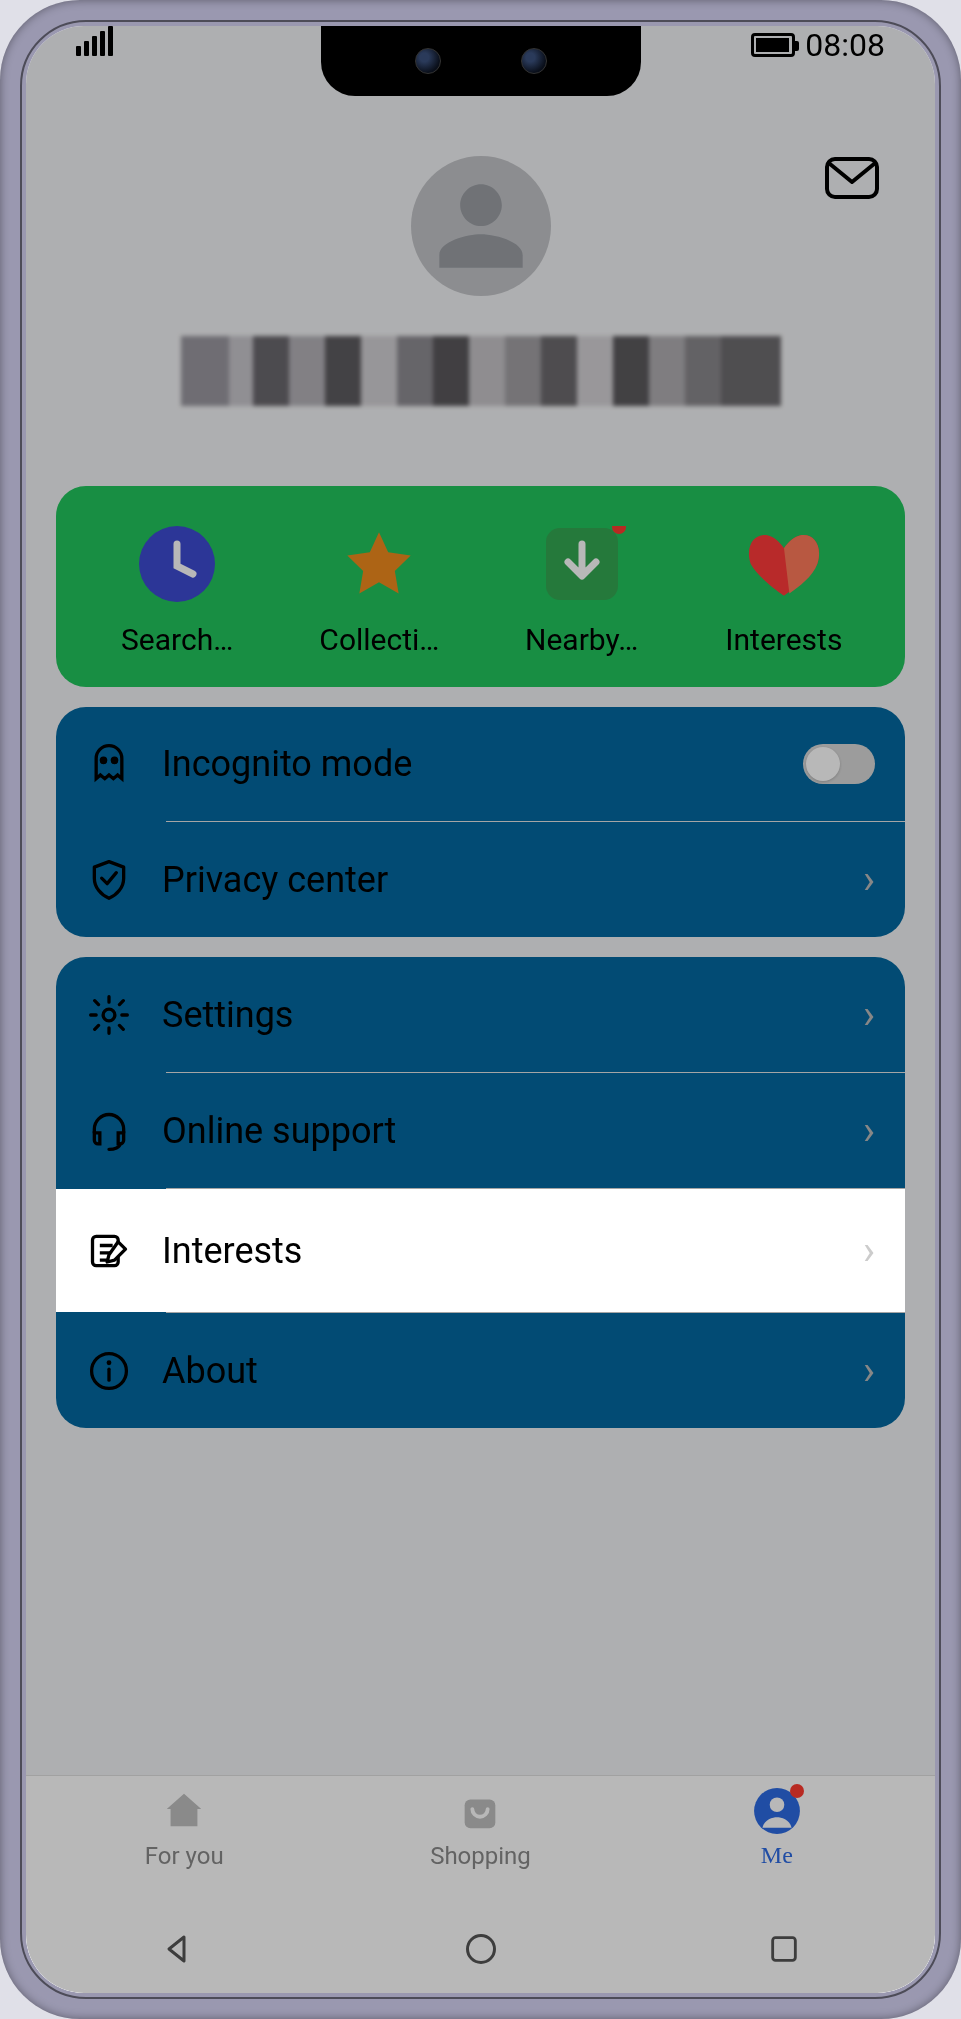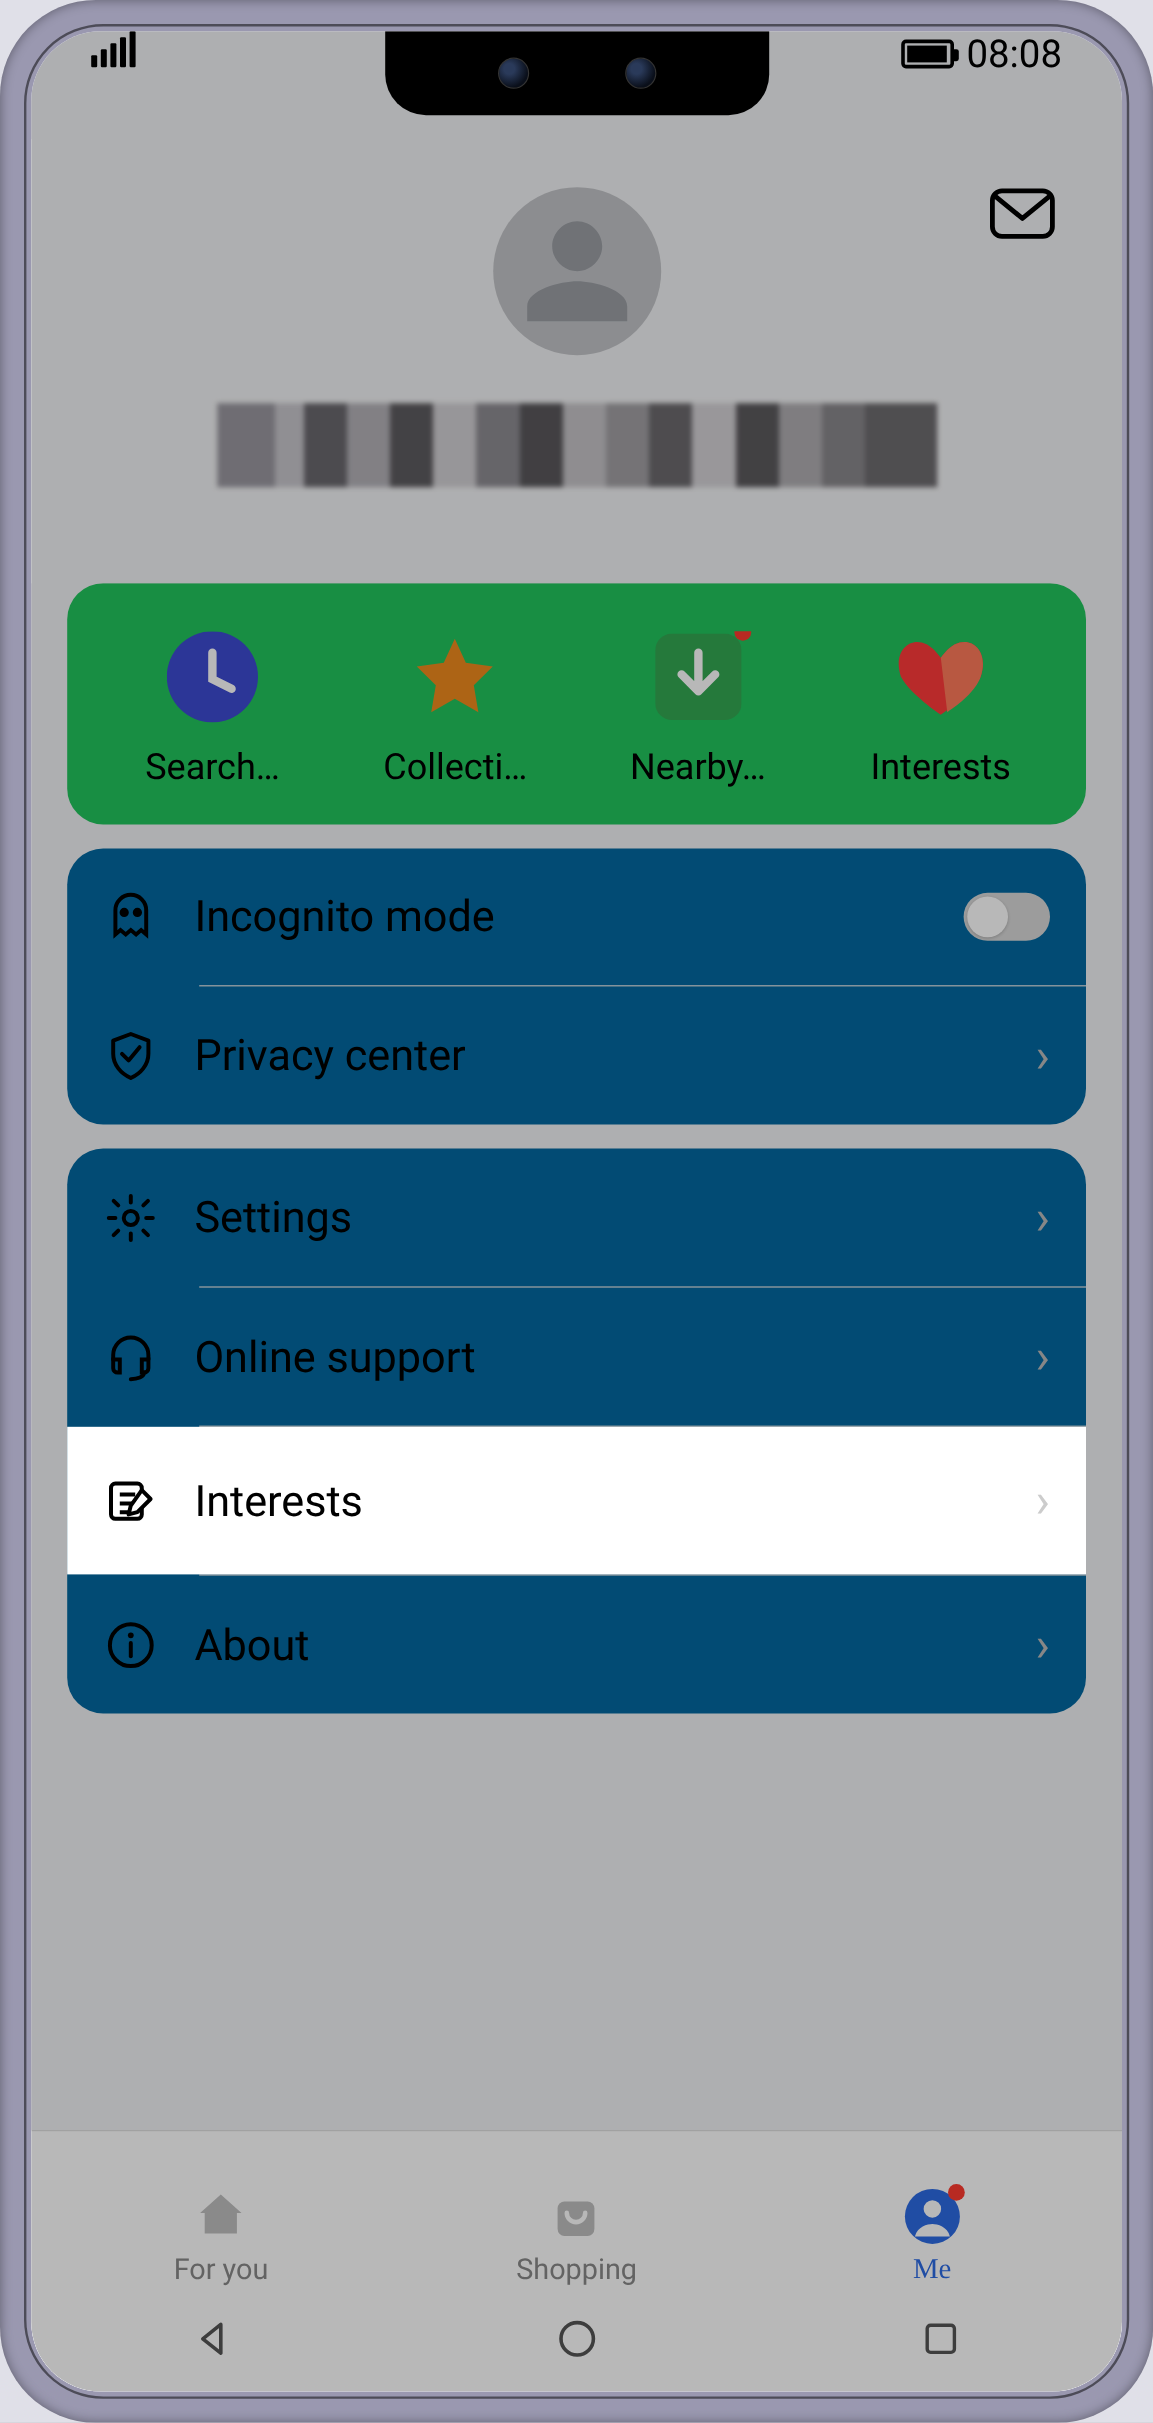--- a/index.html
+++ b/index.html
@@ -223,21 +223,21 @@
   .highlight-row .chevron { color:#ccc; font-size:40px; }
 
   .bottom-nav {
     position:absolute;
     bottom: 88px;
     left:0; right:0;
     height:130px;
     background:#fff;
     display:flex;
     justify-content:space-around;
-    align-items:flex-end;
+    align-items:flex-start;
     border-top:1px solid #e0e0e0;
     padding:10px 10px 0;
   }
   .nav-item{
     flex:1;
     display:flex;flex-direction:column;align-items:center;gap:6px;
     font-size:24px;color:#8a8a8a;
     position:relative;
   }
   .nav-item.active{color:#2d6be4;font-family:Liberation Serif, serif;}

